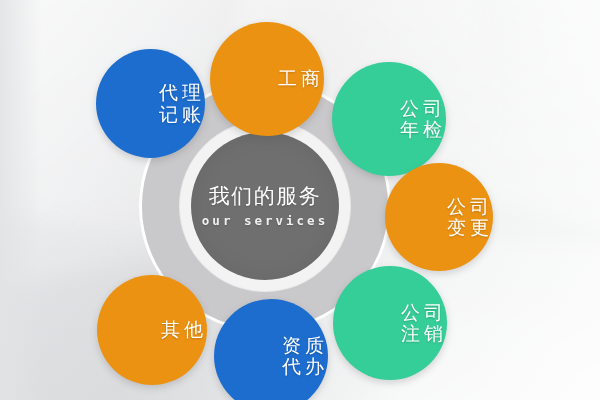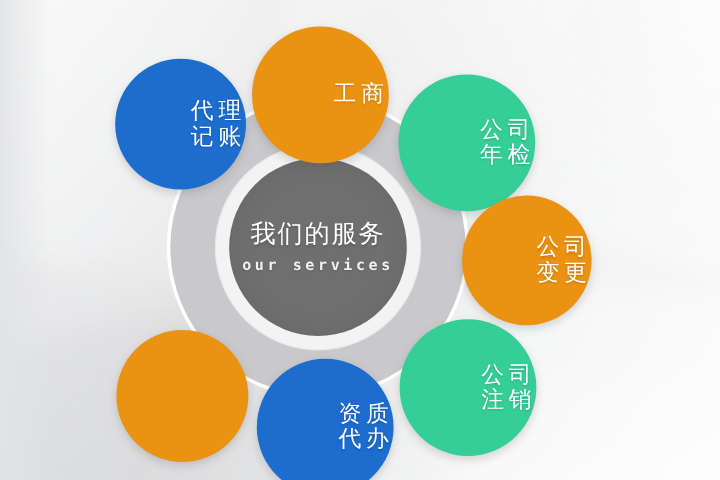--- a/index.html
+++ b/index.html
@@ -208,16 +208,17 @@
       </div>
       <div class="node green" style="left: 333px; top: 266px; width: 114px; height: 114px; background: rgb(54, 206, 152);">
         <div class="line">公司</div>
         <div class="line">注销</div>
       </div>
       <div class="node blue" style="left: 214px; top: 299px; width: 114px; height: 114px; background: rgb(29, 109, 207);">
         <div class="line">资质</div>
         <div class="line">代办</div>
       </div>
       <div class="node orange" style="left: 97px; top: 275px; width: 110px; height: 110px; background: rgb(235, 146, 19);">
+        <div class="line">其他</div>
       </div>
     </div>
 
 </div>
 
 </body></html>

